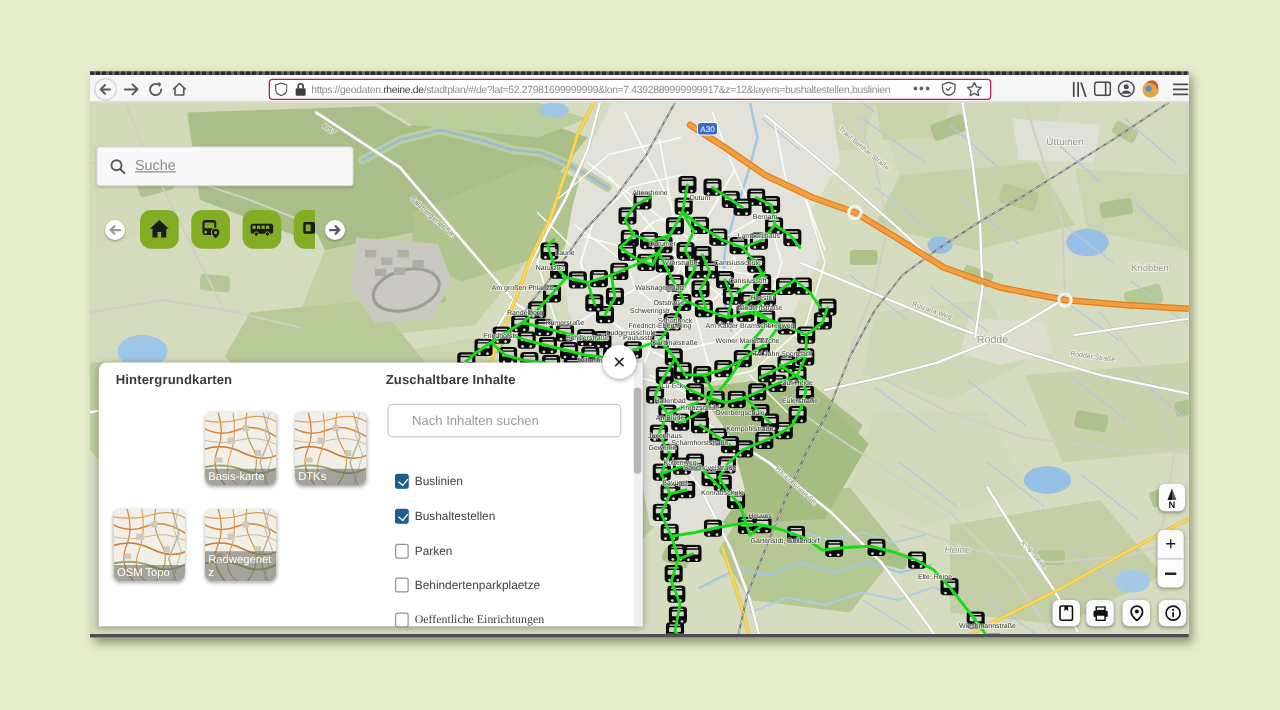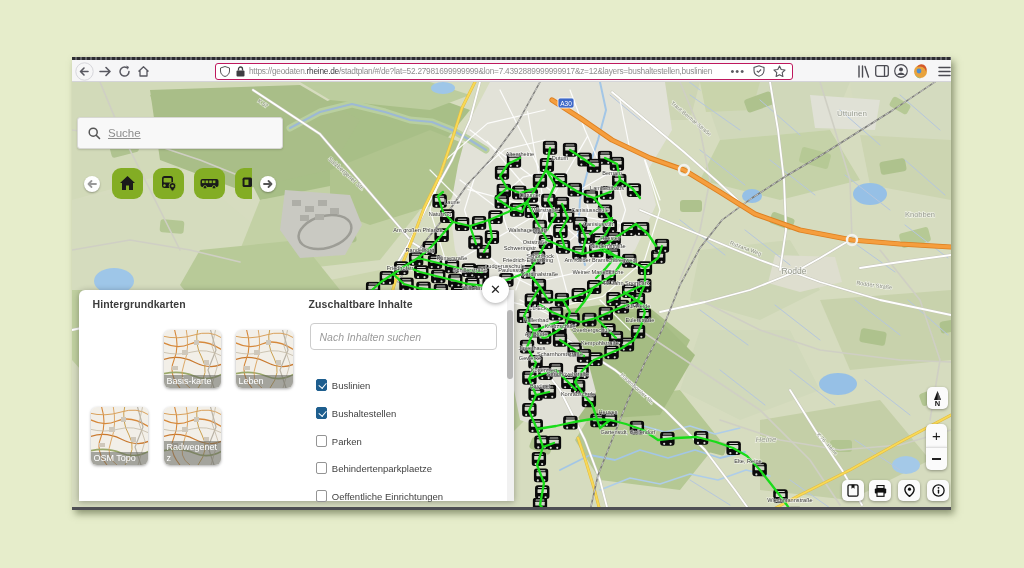--- a/index.html
+++ b/index.html
@@ -24,21 +24,21 @@
 .navc { position:absolute; top:94px; width:16px; height:16px; background:#fff; border-radius:50%;
   box-shadow:0 1px 2px rgba(0,0,0,.3); display:flex; align-items:center; justify-content:center; }
 #panel { position:absolute; left:6.5px; top:208px; width:435px; height:211px; background:#fff;
   border-radius:6px 6px 0 0; box-shadow:0 1px 6px rgba(0,0,0,.3); }
 #panel h3 { font-size:10.5px; color:#3c3c3c; font-weight:bold; letter-spacing:0.1px; }
 .thumb { position:absolute; width:57px; height:58px; border-radius:6px; overflow:hidden;
   box-shadow:0 1px 3px rgba(0,0,0,.35); }
 .thumb .lbl { position:absolute; left:0; bottom:0; width:100%; background:rgba(90,95,85,.55);
   color:#fff; font-size:9px; line-height:10.5px; padding:1px 3px 2px; }
 #cinput { position:absolute; left:231px; top:33px; width:187px; height:27px; border:1px solid #ccc;
-  border-radius:4px; background:#fff; color:#9a9a9a; font-size:10.5px; display:flex; align-items:center; padding-left:9px;font-style:italic; }
+  border-radius:4px; background:#fff; color:#9a9a9a; font-size:10.5px; display:flex; align-items:center; padding-left:19px; }
 .cbrow { position:absolute; left:237px; height:12px; display:flex; align-items:center; font-size:9.5px; color:#424242; }
 .cb { width:11.3px; height:11.3px; border:1px solid #949494; border-radius:2px; background:#fff; margin-right:5px; flex:none; }
 .cb.on { background:#1e5e8e; border-color:#1e5e8e; position:relative; }
 .cb.on:after { content:""; position:absolute; left:3px; top:1px; width:3.6px; height:6.4px;
   border:solid #fff; border-width:0 1.8px 1.8px 0; transform:rotate(40deg); }
 #scroll { position:absolute; right:0; top:0; width:7px; height:211px; background:#f1f1f1; }
 #scrollthumb { position:absolute; right:0.5px; top:20px; width:6px; height:69px; background:#b6b6b6; border-radius:3px; }
 #closebtn { position:absolute; left:410px; top:194px; width:27px; height:27px; background:#fff; border-radius:50%;
   box-shadow:0 1px 4px rgba(0,0,0,.35); display:flex; align-items:center; justify-content:center;
   font-size:13px; color:#222; }
@@ -625,21 +625,21 @@
             <path d="M-2 44 Q 16 40 30 46 T 58 44" stroke="#9aa86a" stroke-width="1.6" fill="none"></path>
             <path d="M-2 6 Q 14 10 30 5 T 58 8" stroke="#d9a05a" stroke-width="1" fill="none"></path>
             <path d="M22 -2 Q 26 18 20 34 T 26 58" stroke="#d9a05a" stroke-width="0.9" fill="none"></path>
             <path d="M-2 22 Q 14 26 28 22 T 58 26" stroke="#c3b9a4" stroke-width="0.8" fill="none"></path>
             <path d="M52 -2 L 48 16 L 54 34 L 47 58" stroke="#c3b9a4" stroke-width="0.8" fill="none"></path>
             <rect x="18" y="20" width="6" height="5" fill="#cfc8bb"></rect>
             <rect x="30" y="10" width="5" height="5" fill="#cfc8bb"></rect>
             <rect x="8" y="36" width="6" height="4" fill="#cfc8bb"></rect>
             <rect x="40" y="30" width="5" height="5" fill="#cfc8bb"></rect>
           </svg><div class="lbl" style="background:rgba(100,102,95,.55)">
-            <div style="white-space:nowrap">Leben</div>
+            <div style="white-space:nowrap">DTKs</div>
           </div></div>
         <div class="thumb" style="left:12px;top:117px;"><svg width="57" height="58" viewBox="0 0 57 58">
             <rect width="57" height="58" fill="#f2efe8"></rect>
             <path d="M-2 12 Q 12 20 26 14 T 58 20" stroke="#d6893c" stroke-width="1.3" fill="none"></path>
             <path d="M-2 30 Q 14 24 30 32 T 58 34" stroke="#c97a30" stroke-width="1.2" fill="none"></path>
             <path d="M10 -2 Q 16 16 10 30 T 16 58" stroke="#d6893c" stroke-width="1.1" fill="none"></path>
             <path d="M34 -2 Q 30 14 38 28 T 34 58" stroke="#caa04f" stroke-width="1" fill="none"></path>
             <path d="M46 -2 L 52 20 L 44 40 L 50 58" stroke="#b9b3a6" stroke-width="1.2" fill="none"></path>
             <path d="M-2 44 Q 16 40 30 46 T 58 44" stroke="#9aa86a" stroke-width="1.6" fill="none"></path>
             <path d="M-2 6 Q 14 10 30 5 T 58 8" stroke="#d9a05a" stroke-width="1" fill="none"></path>
@@ -671,21 +671,21 @@
             <rect x="40" y="30" width="5" height="5" fill="#cfc8bb"></rect>
           </svg><div class="lbl" style="background:rgba(100,102,95,.55)">
             <div style="white-space:nowrap">Radwegenet</div>
             <div style="white-space:nowrap">z</div>
           </div></div>
    <div id="cinput">Nach Inhalten suchen</div>
    <div class="cbrow" style="top:89px;"><span class="cb on"></span>Buslinien</div>
    <div class="cbrow" style="top:117px;"><span class="cb on"></span>Bushaltestellen</div>
    <div class="cbrow" style="top:145px;"><span class="cb"></span>Parken</div>
    <div class="cbrow" style="top:172px;"><span class="cb"></span>Behindertenparkplaetze</div>
-   <div class="cbrow" style="top:200px;"><span class="cb"></span>Oeffentliche Einrichtungen</div>
+   <div class="cbrow" style="top:200px;font-family:Liberation Serif, serif;"><span class="cb"></span>Oeffentliche Einrichtungen</div>
    <div id="scroll">
           <div id="scrollthumb"></div>
         </div>
   </div>
   <div id="closebtn">✕</div>
   <div id="logo">
    <svg width="98" height="39" viewBox="0 0 98 39">
     <text x="0" y="19" font-size="14" font-style="italic" fill="#4a87b8" font-family="Liberation Sans,sans-serif">STADT</text>
     <text x="43" y="19" font-size="14" font-style="italic" font-weight="bold" fill="#1c5e94" font-family="Liberation Sans,sans-serif">RHEINE</text>
     <path d="M6 28 C 28 20, 52 22, 70 27" stroke="#2a6da8" stroke-width="2.4" fill="none" stroke-linecap="round"></path>

